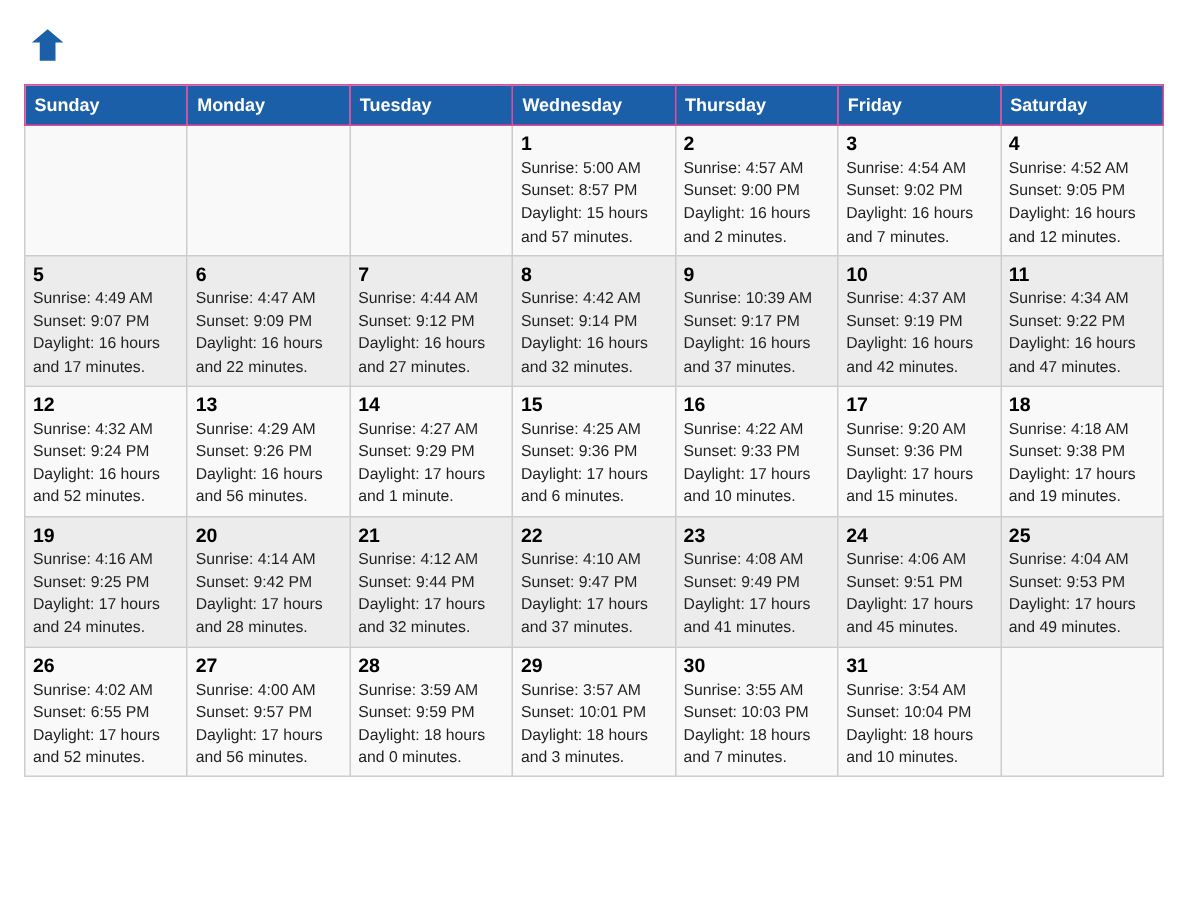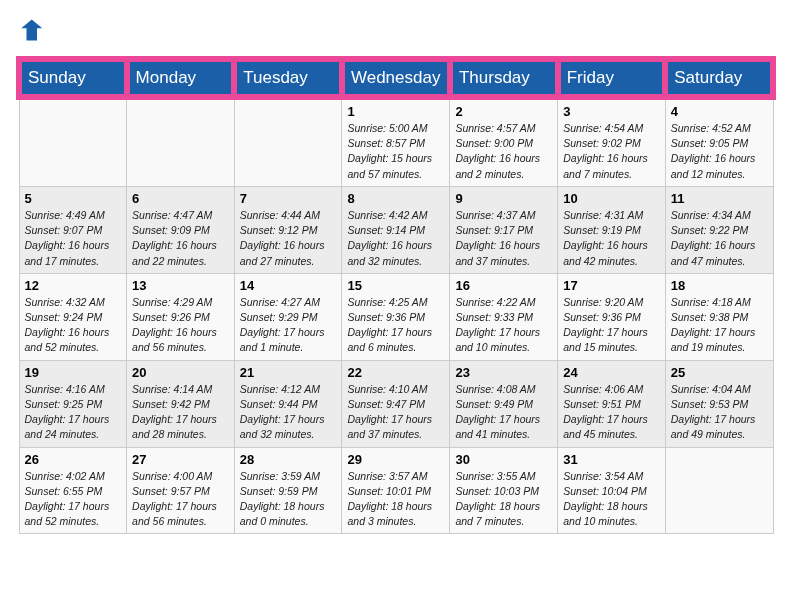--- a/index.html
+++ b/index.html
@@ -45,23 +45,23 @@
     table {
       width: 100%;
       border-collapse: collapse;
       font-size: 11px;
     }
     thead tr th {
       background-color: #1a5fa8;
       color: #fff;
       text-align: left;
       padding: 6px 6px;
-      font-size: 17px;
-      font-weight: normal;
-      border: 6px solid #ec4899;
+      font-size: 12px;
+      font-weight: bold;
+      border: 1px solid #ec4899;
     }
     tbody tr td {
       border: 1px solid #ccc;
       vertical-align: top;
       padding: 4px 5px;
       width: 108px;
       min-height: 80px;
       height: 80px;
     }
     tbody tr:nth-child(odd) td {
@@ -73,21 +73,20 @@
     .day-num {
       font-weight: bold;
       font-size: 13px;
       margin-bottom: 2px;
       display: block;
     }
     .day-info {
       font-size: 10.5px;
       color: #222;
       line-height: 1.45;
-      font-style: italic;
     }
   </style>
 </head>
 <body>
 
 <div class="header">
   <div class="logo">
     <svg class="logo-icon" viewBox="0 0 32 32">
       <polygon points="18,4 30,14 24,14 24,28 12,28 12,14 6,14" fill="#1a5fa8"></polygon>
     </svg>
@@ -172,28 +171,28 @@
         </td>
         <td>
           <span class="day-num">8</span>
           <div class="day-info">Sunrise: 4:42 AM
 Sunset: 9:14 PM
 Daylight: 16 hours
 and 32 minutes.</div>
         </td>
         <td>
           <span class="day-num">9</span>
+          <div class="day-info">Sunrise: 10:39 AM
+Sunset: 9:17 PM
+Daylight: 16 hours
+and 37 minutes.</div>
+        </td>
+        <td>
+          <span class="day-num">10</span>
           <div class="day-info">Sunrise: 4:37 AM
-Sunset: 9:17 PM
-Daylight: 16 hours
-and 37 minutes.</div>
-        </td>
-        <td>
-          <span class="day-num">10</span>
-          <div class="day-info">Sunrise: 4:31 AM
 Sunset: 9:19 PM
 Daylight: 16 hours
 and 42 minutes.</div>
         </td>
         <td>
           <span class="day-num">11</span>
           <div class="day-info">Sunrise: 4:34 AM
 Sunset: 9:22 PM
 Daylight: 16 hours
 and 47 minutes.</div>

